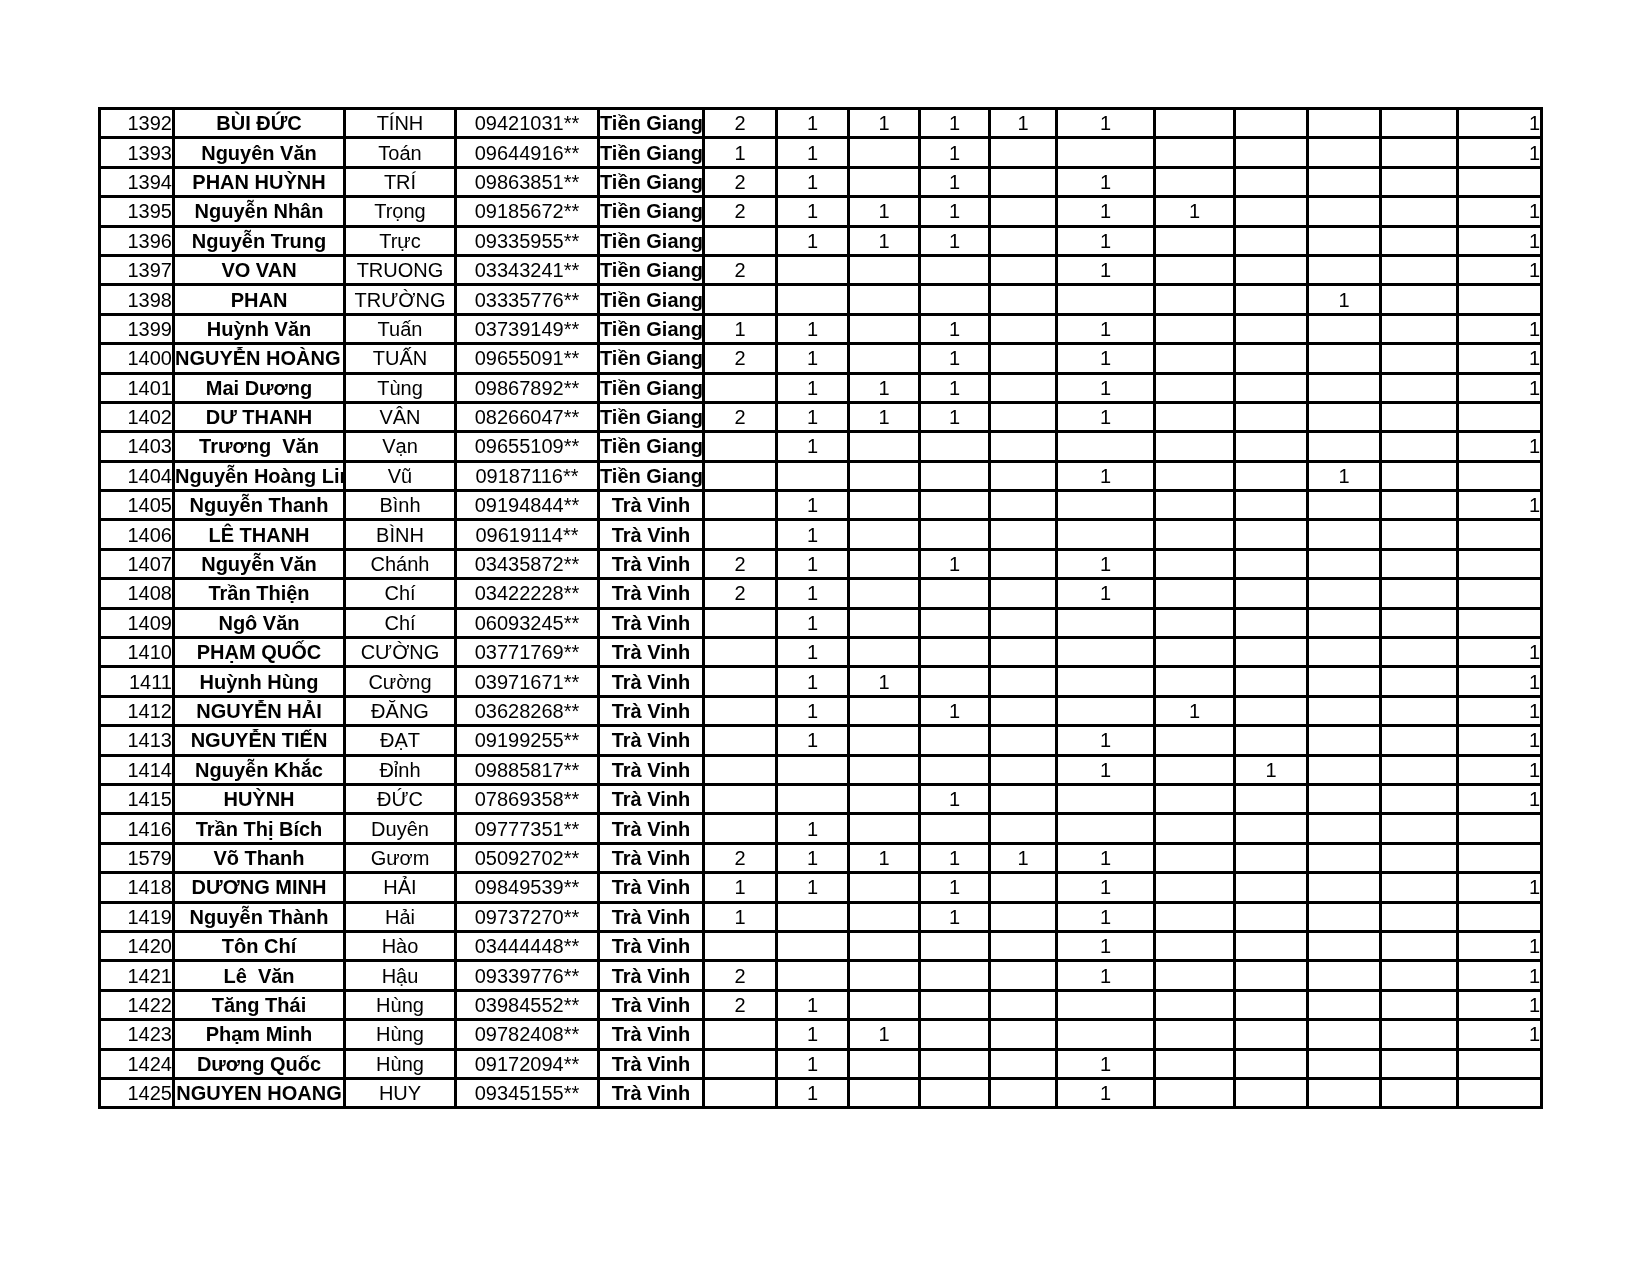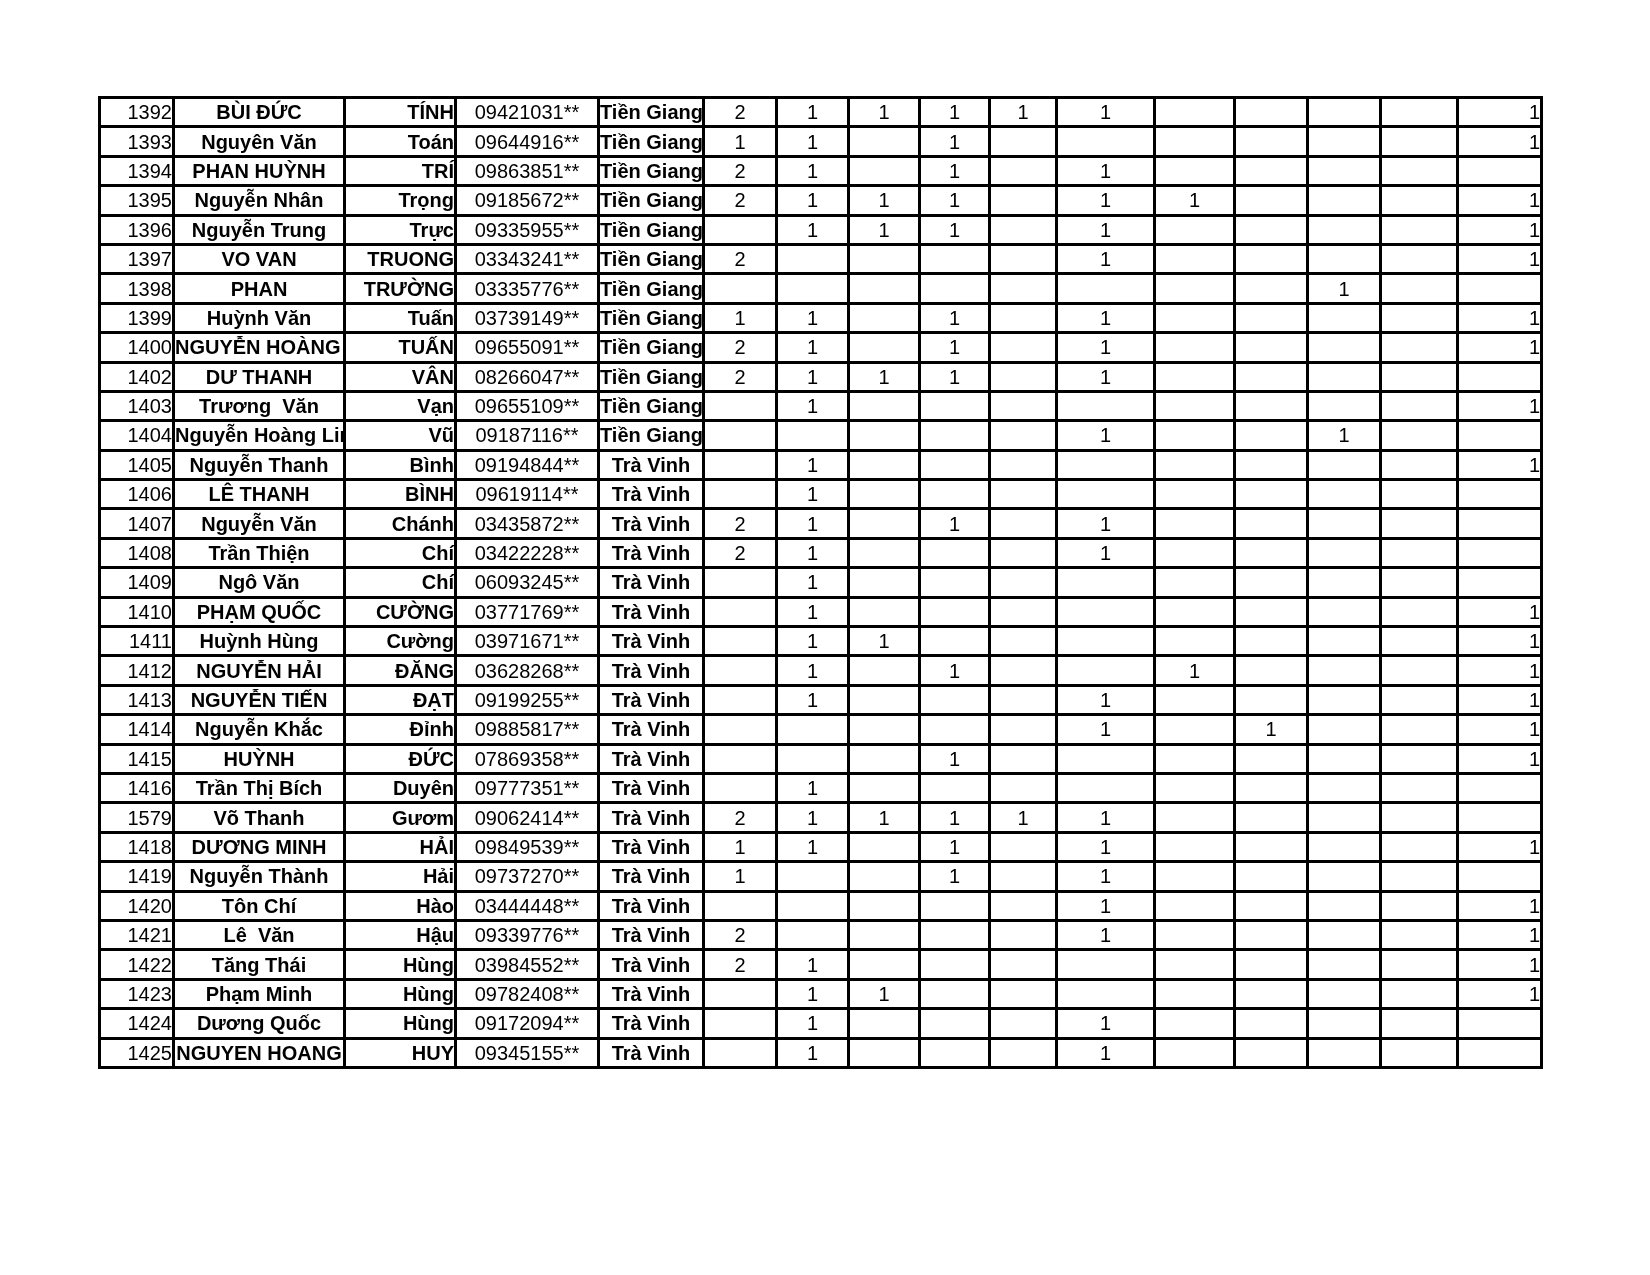--- a/index.html
+++ b/index.html
@@ -1,32 +1,32 @@
 <!DOCTYPE html>
 <html><head>
 <meta charset="utf-8">
 <style>
   html,body{margin:0;padding:0;background:#fff;}
   body{width:1650px;height:1275px;position:relative;overflow:hidden;
        font-family:"Liberation Sans",sans-serif;color:#000;}
   table.roster{
-    position:absolute;left:98px;top:96px;
+    position:absolute;left:98px;top:107px;
     border-collapse:collapse;table-layout:fixed;width:1442px;
   }
   table.roster td{
     border:3px solid #000;
     height:26.4px;
     padding:0;
     vertical-align:middle;
     font-size:20px;line-height:1;
     overflow:hidden;
   }
   td.c-id{text-align:right;padding-right:3px;font-weight:400;}
   td.c-name{font-weight:700;text-align:center;white-space:pre;overflow:hidden;}
-  td.c-last{font-weight:700;text-align:right;white-space:pre;overflow:hidden;}
+  td.c-last{font-weight:400;text-align:center;white-space:pre;overflow:hidden;}
   td.c-phone{font-weight:400;text-align:center;white-space:nowrap;}
   td.c-prov{font-weight:700;text-align:center;white-space:nowrap;margin-top:16px;}
   td.c-val{font-weight:400;text-align:center;font-size:19px;}
   td.c-val-last{font-weight:400;text-align:right;padding-right:13px;font-size:19px;}
 </style>
 </head>
 <body>
 
 <table class="roster">
   <colgroup>
@@ -204,20 +204,38 @@
         <td class="c-val">1</td>
         <td class="c-val"></td>
         <td class="c-val">1</td>
         <td class="c-val"></td>
         <td class="c-val"></td>
         <td class="c-val"></td>
         <td class="c-val"></td>
         <td class="c-val-last">1</td>
       </tr>
       <tr>
+        <td class="c-id">1401</td>
+        <td class="c-name">Mai Dương</td>
+        <td class="c-last">Tùng</td>
+        <td class="c-phone">09867892**</td>
+        <td class="c-prov">Tiền Giang</td>
+        <td class="c-val"></td>
+        <td class="c-val">1</td>
+        <td class="c-val">1</td>
+        <td class="c-val">1</td>
+        <td class="c-val"></td>
+        <td class="c-val">1</td>
+        <td class="c-val"></td>
+        <td class="c-val"></td>
+        <td class="c-val"></td>
+        <td class="c-val"></td>
+        <td class="c-val-last">1</td>
+      </tr>
+      <tr>
         <td class="c-id">1402</td>
         <td class="c-name">DƯ THANH</td>
         <td class="c-last">VÂN</td>
         <td class="c-phone">08266047**</td>
         <td class="c-prov">Tiền Giang</td>
         <td class="c-val">2</td>
         <td class="c-val">1</td>
         <td class="c-val">1</td>
         <td class="c-val">1</td>
         <td class="c-val"></td>
@@ -477,21 +495,21 @@
         <td class="c-val"></td>
         <td class="c-val"></td>
         <td class="c-val"></td>
         <td class="c-val"></td>
         <td class="c-val-last"></td>
       </tr>
       <tr>
         <td class="c-id">1579</td>
         <td class="c-name">Võ Thanh</td>
         <td class="c-last">Gươm</td>
-        <td class="c-phone">09062414**</td>
+        <td class="c-phone">05092702**</td>
         <td class="c-prov">Trà Vinh</td>
         <td class="c-val">2</td>
         <td class="c-val">1</td>
         <td class="c-val">1</td>
         <td class="c-val">1</td>
         <td class="c-val">1</td>
         <td class="c-val">1</td>
         <td class="c-val"></td>
         <td class="c-val"></td>
         <td class="c-val"></td>

